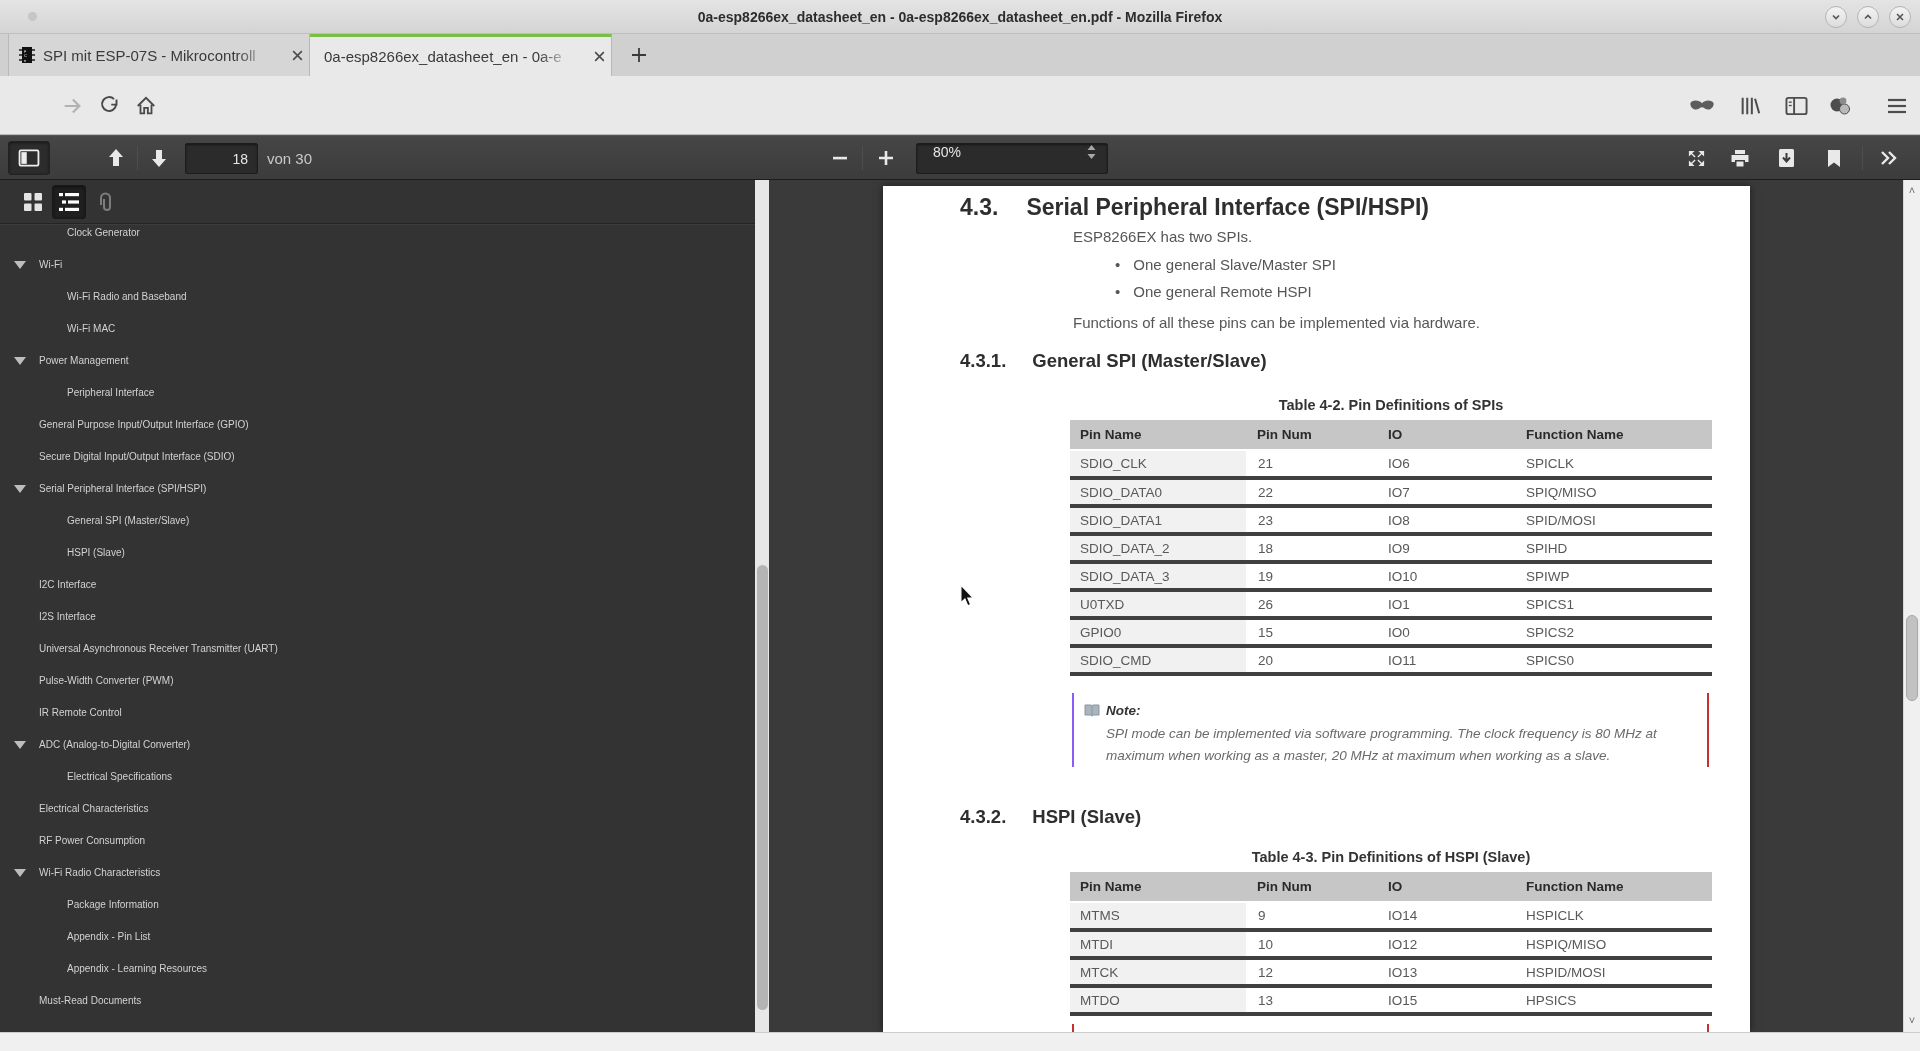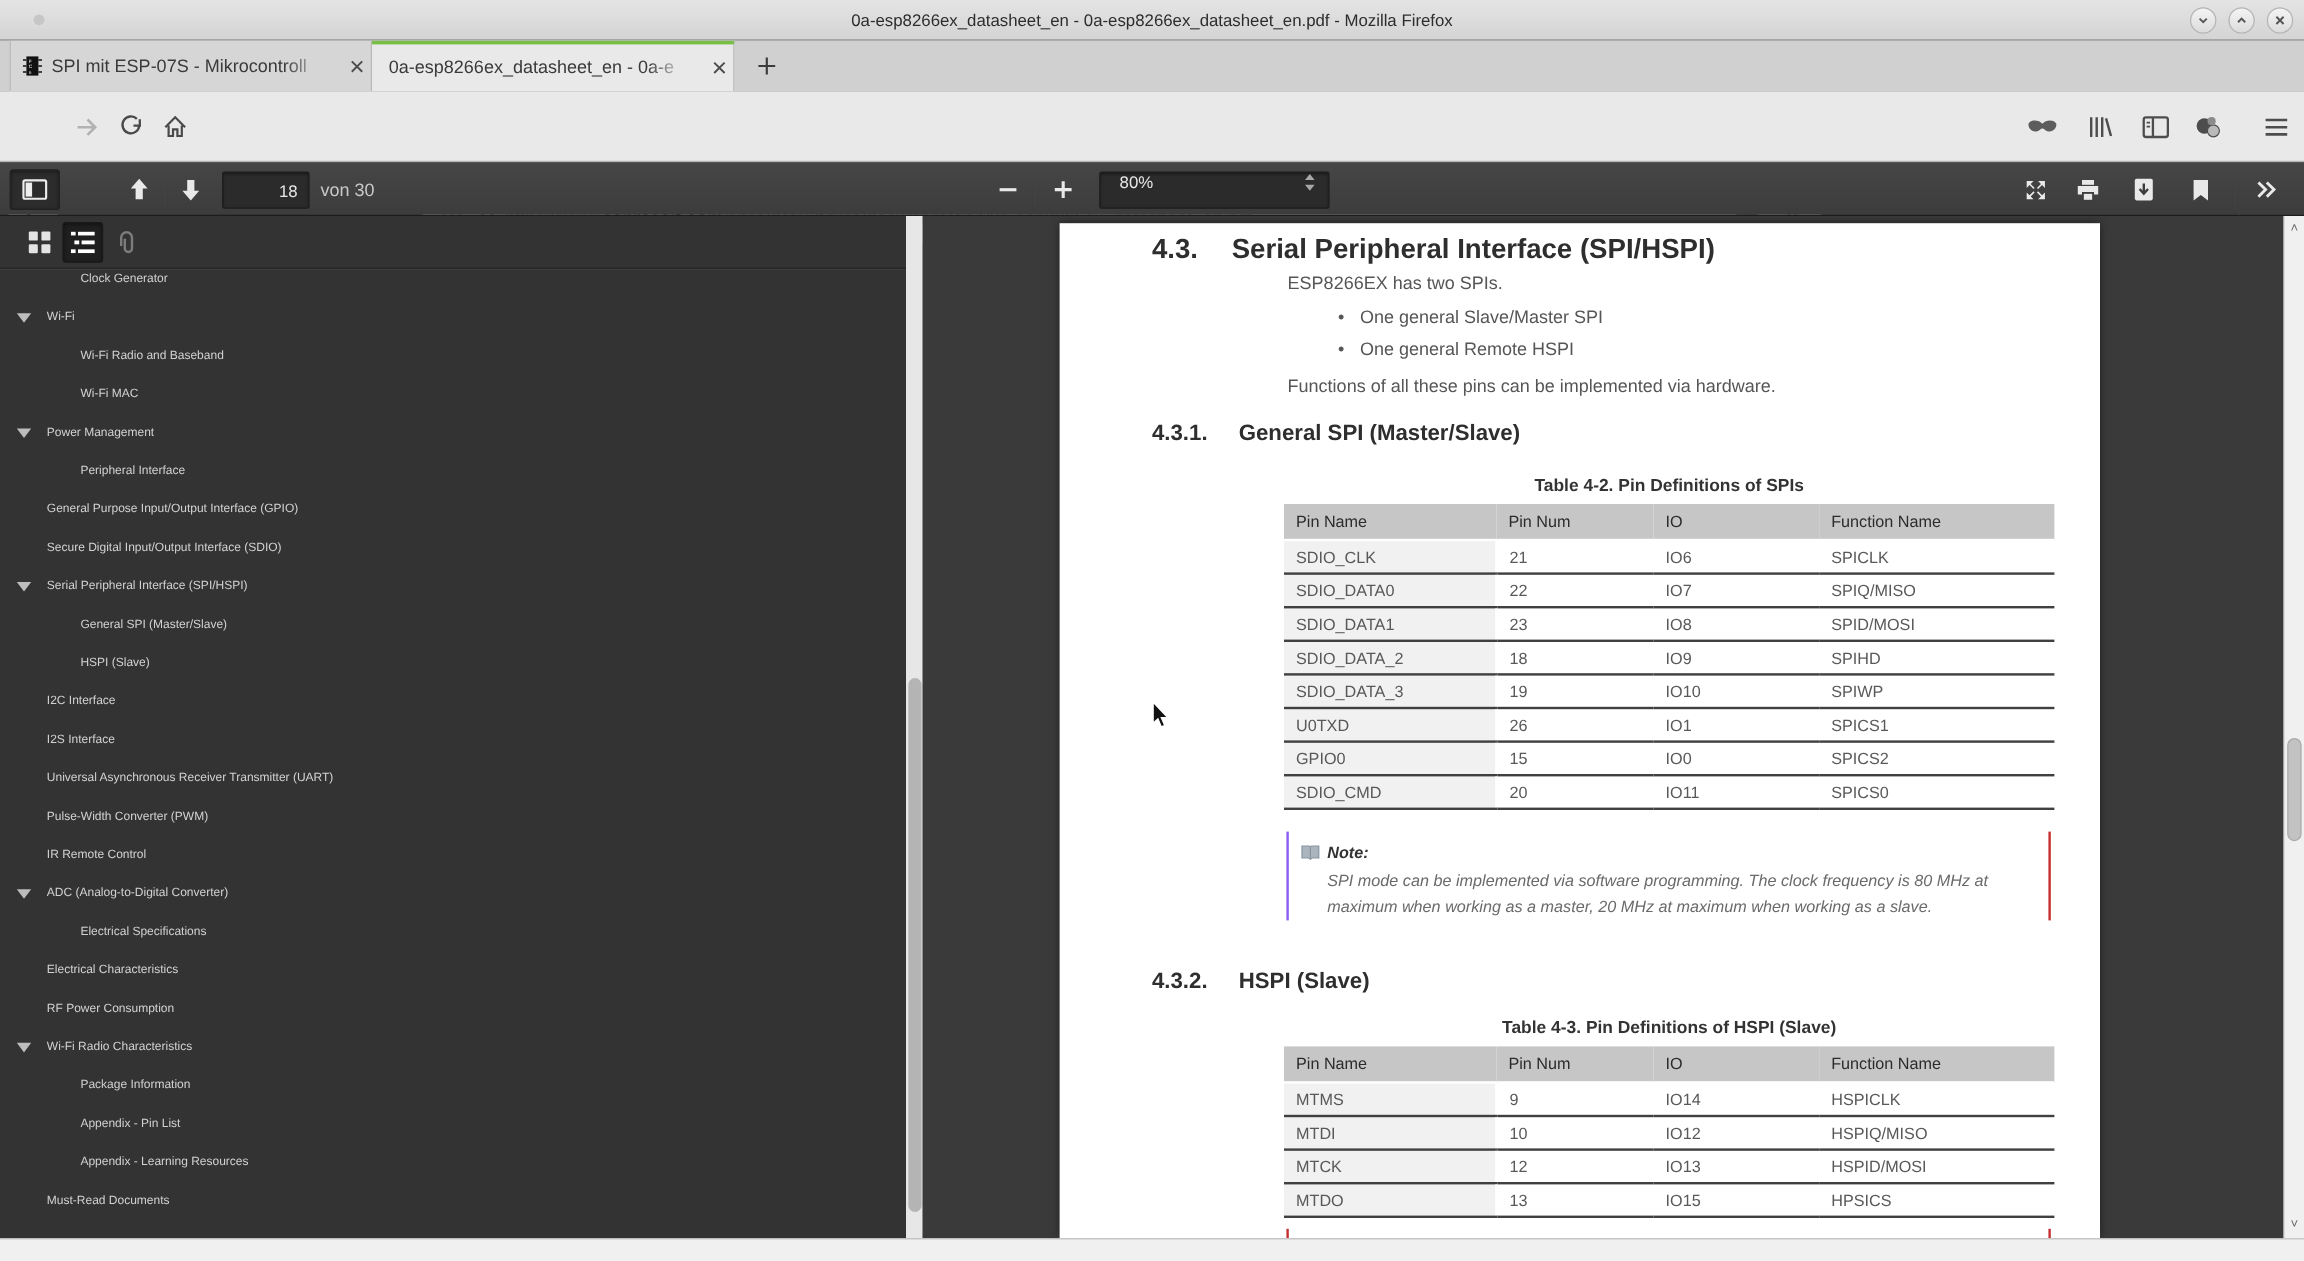--- a/index.html
+++ b/index.html
@@ -2,21 +2,21 @@
 <html><head>
 <meta charset="utf-8">
 <style>
   *{box-sizing:border-box;margin:0;padding:0}
   html,body{width:1920px;height:1051px;overflow:hidden}
   body{font-family:"Liberation Sans",sans-serif;position:relative;background:#3a3a3a;-webkit-font-smoothing:antialiased}
   .abs{position:absolute}
 
   
   .titlebar{left:0;top:0;width:1920px;height:34px;background:linear-gradient(#e4e4e4,#d4d4d4);border-bottom:1px solid #bfbfbf}
-  .titlebar-text{width:100%;text-align:center;line-height:34px;font-size:14px;font-weight:normal;color:#2d2d2d}
+  .titlebar-text{width:100%;text-align:center;line-height:34px;font-size:14px;font-weight:bold;color:#2d2d2d}
   .win-btn{top:6px;width:22px;height:22px;border-radius:50%;background:linear-gradient(#f4f4f4,#dcdcdc);border:1px solid #b4b4b4;display:flex;align-items:center;justify-content:center}
   .drag-dot{left:28px;top:12px;width:9px;height:9px;border-radius:50%;background:#c6c6c6}
 
   .tabbar{left:0;top:34px;width:1920px;height:42px;background:#d0d0d0}
   .tab{top:0;height:42px;display:flex;align-items:center;font-size:15px;color:#3a3a3a}
   .tab-inactive{left:8px;width:302px;background:#d6d6d6;border-left:1px solid #b8b8b8;border-right:1px solid #b8b8b8}
   .tab-active{left:310px;width:302px;background:#e9e9e9;border-right:1px solid #b8b8b8;border-top:3px solid #79bf45}
   .tab-title{white-space:nowrap;overflow:hidden;flex:1}
   .fade1{right:30px;top:4px;width:42px;height:34px;background:linear-gradient(90deg,rgba(214,214,214,0),#d6d6d6 80%)}
   .fade2{right:30px;top:4px;width:42px;height:34px;background:linear-gradient(90deg,rgba(233,233,233,0),#e9e9e9 80%)}
@@ -54,22 +54,22 @@
   .sb-thumb{left:1.5px;top:385px;width:11px;height:445px;background:#b4b4b4;border-radius:6px}
 
   
   .viewer{left:769px;top:0;width:1134px;height:852px;background:#3a3a3a;overflow:hidden}
   .page{left:114px;top:6px;width:867px;height:846px;background:#fff;box-shadow:0 0 8px rgba(0,0,0,.5);color:#4f4f4f;overflow:hidden}
   .h1{font-size:23px;font-weight:bold;color:#2e2e2e;display:flex}
   .h2{font-size:18.5px;font-weight:bold;color:#2e2e2e;display:flex}
   .body-txt{font-size:15px;color:#565656}
   .caption{font-size:14.5px;font-weight:bold;color:#333;text-align:center}
   .pdf-table{border-collapse:collapse;table-layout:fixed;width:642px;font-size:13.5px}
-  .pdf-table th{background:#c6c6c6;color:#2b2b2b;font-weight:normal;text-align:left;height:30px;padding:0 0 0 10px;border-bottom:2px solid #fff}
-  .pdf-table td{height:28px;padding:0 0 0 10px;color:#595959;border-bottom:2px solid #404040}
+  .pdf-table th{background:#c6c6c6;color:#2b2b2b;font-weight:bold;text-align:left;height:30px;padding:0 0 0 10px;border-bottom:2px solid #fff}
+  .pdf-table td{height:28px;padding:0 0 0 10px;color:#595959;border-bottom:4px solid #404040}
   .pdf-table td.c0{background:#f1f1f1;border-right:2px solid #fff}
   .note-box{border-left:2px solid #8b5cf6;border-right:2px solid #c53030;height:74px}
   .note-head{font-size:13.5px;font-weight:bold;font-style:italic;color:#333;display:flex;align-items:center;gap:6px}
   .note-body{font-size:13.5px;font-style:italic;color:#6a6a6a;line-height:22px;width:590px}
   .red-tick{width:2px;height:12px;background:#c53030}
 
   
   .win-scroll{left:1903px;top:0;width:17px;height:852px;background:#f0f0f0;border-left:1px solid #d6d6d6}
   .ws-thumb{left:2px;top:435px;width:12px;height:86px;background:#c2c2c2;border:1px solid #a9a9a9;border-radius:6px}
   .bottomstrip{left:0;top:1032px;width:1920px;height:19px;background:#f0f0f0;border-top:1px solid #cdcdcd}

